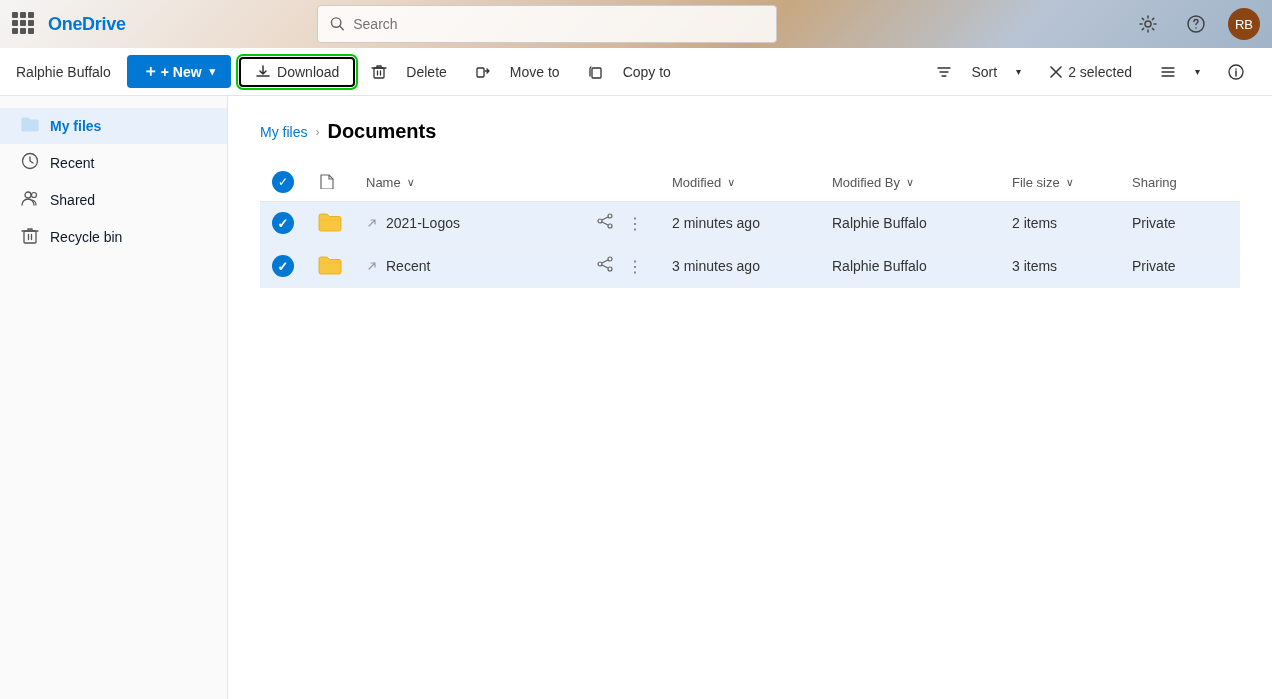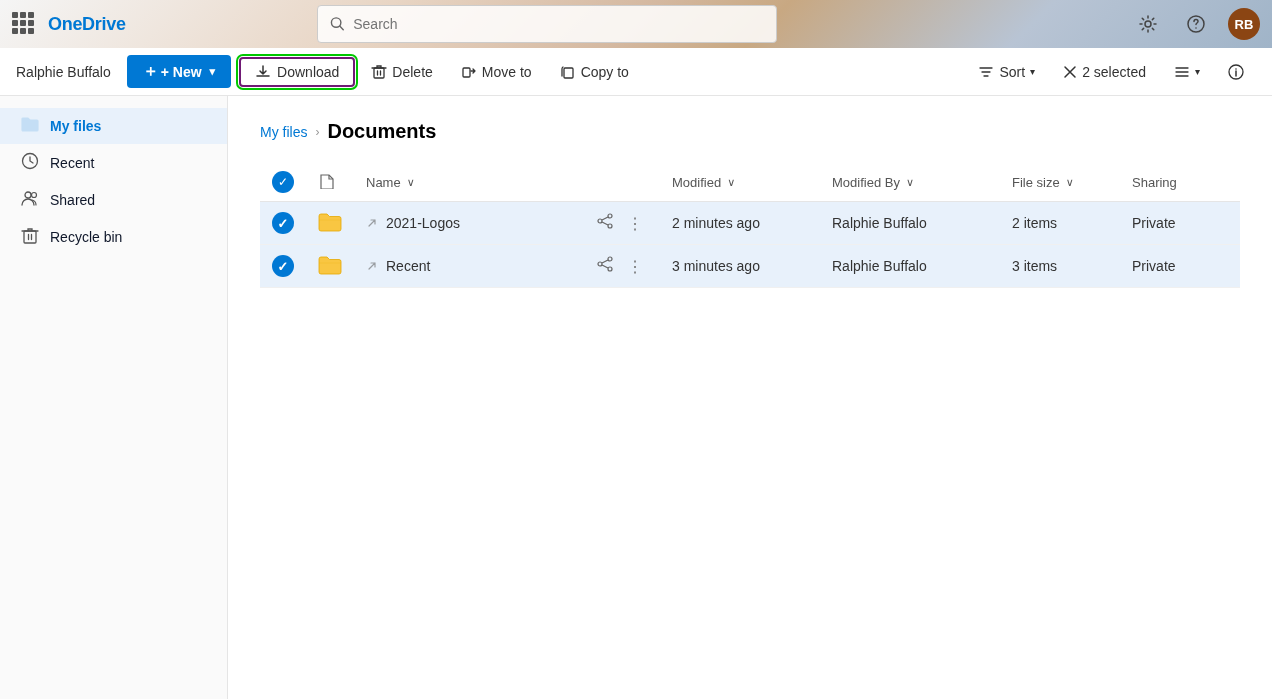--- a/index.html
+++ b/index.html
@@ -61,21 +61,21 @@
       display: flex; align-items: center; justify-content: center;
       border-radius: 4px;
     }
     .avatar {
       width: 32px; height: 32px;
       border-radius: 50%;
       background: #8B4513;
       overflow: hidden;
       cursor: pointer;
       display: flex; align-items: center; justify-content: center;
-      color: white; font-weight: bold; font-size: 13px;
+      color: white; font-weight: normal; font-size: 13px;
     }
 
     
     .toolbar {
       height: 48px;
       border-bottom: 1px solid #e5e5e5;
       display: flex;
       align-items: center;
       padding: 0 16px;
       gap: 4px;
@@ -90,31 +90,31 @@
       padding: 6px 16px;
       font-size: 14px;
       cursor: pointer;
       font-weight: 600;
       margin-right: 4px;
     }
     .btn-download {
       display: flex; align-items: center; gap: 6px;
       background: #fff;
       color: #333;
-      border: 2px solid #701a75;
+      border: 2px solid #000000;
       border-radius: 4px;
       padding: 5px 14px;
       font-size: 14px;
       cursor: pointer;
       font-weight: 500;
       outline: 2px solid #00c800;
       outline-offset: 1px;
     }
     .btn-toolbar {
-      display: flex; align-items: center; gap: 5px;
+      display: flex; align-items: center; gap: 19px;
       background: transparent;
       color: #333;
       border: none;
       border-radius: 4px;
       padding: 6px 12px;
       font-size: 14px;
       cursor: pointer;
     }
     .toolbar-right {
       margin-left: auto;

